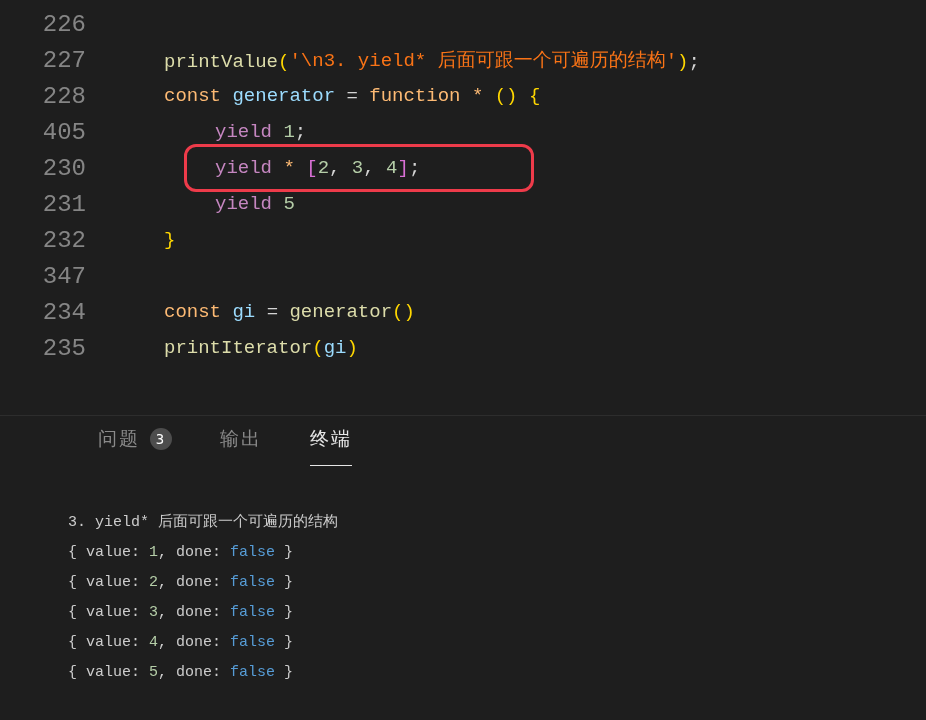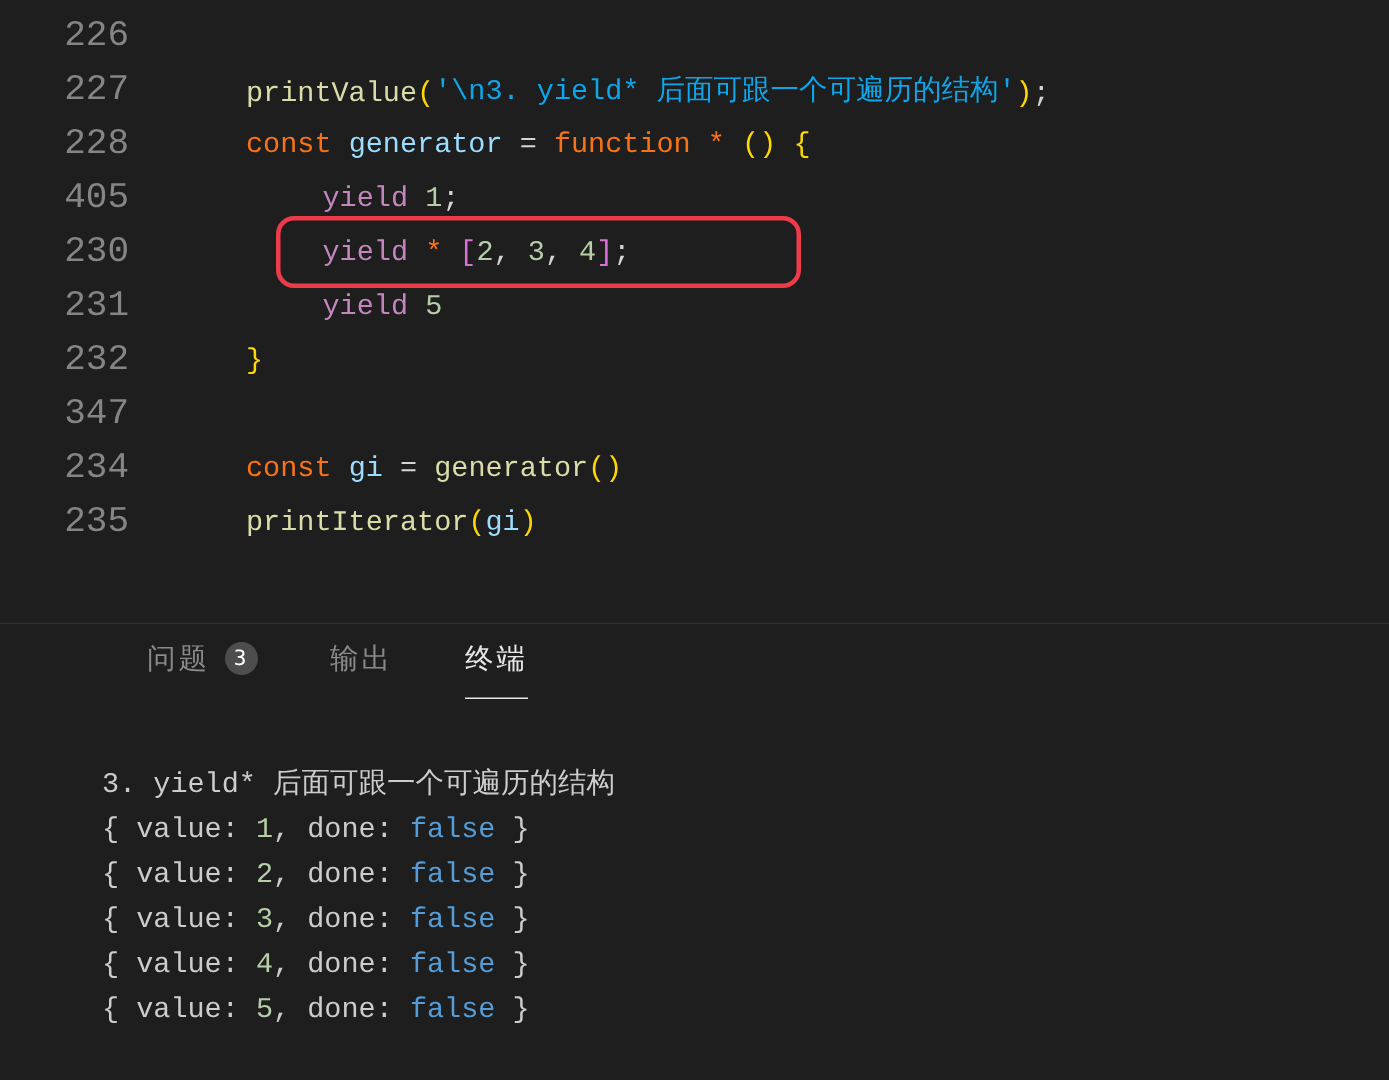--- a/index.html
+++ b/index.html
@@ -47,22 +47,22 @@
     border-left: 1px solid #3b3b3b;
     height: 100%;
     display: inline-flex;
     align-items: center;
   }
   .indent1 { padding-left: 50px; }
   .pad-inner { padding-left: 50px; }
   
   .fn { color: #dcdcaa; }      
   .kw { color: #c586c0; }      
-  .kw-blue { color: #f97316; } 
-  .str { color: #0ea5e9; }     
+  .kw-blue { color: #fdba74; } 
+  .str { color: #f97316; }     
   .num { color: #b5cea8; }     
   .id { color: #9cdcfe; }      
   .op { color: #d4d4d4; }      
   .brace-y { color: #ffd700; } 
   .brace-p { color: #da70d6; } 
 
   
   .hl {
     position: absolute;
     border: 3.5px solid #ee3b4a;
@@ -114,21 +114,21 @@
     width: 22px; height: 22px;
     display: inline-flex;
     align-items: center;
     justify-content: center;
     font-size: 14px;
     font-family: Menlo, Monaco, monospace;
   }
   .terminal {
     padding: 42px 0 0 68px;
     color: #cccccc;
-    font-size: 19px;
+    font-size: 15px;
     line-height: 30px;
     white-space: pre;
   }
   .term-num { color: #b5cea8; }
   .term-bool { color: #569cd6; }
 </style>
 </head>
 <body>
 
 <div class="editor" id="editor">

